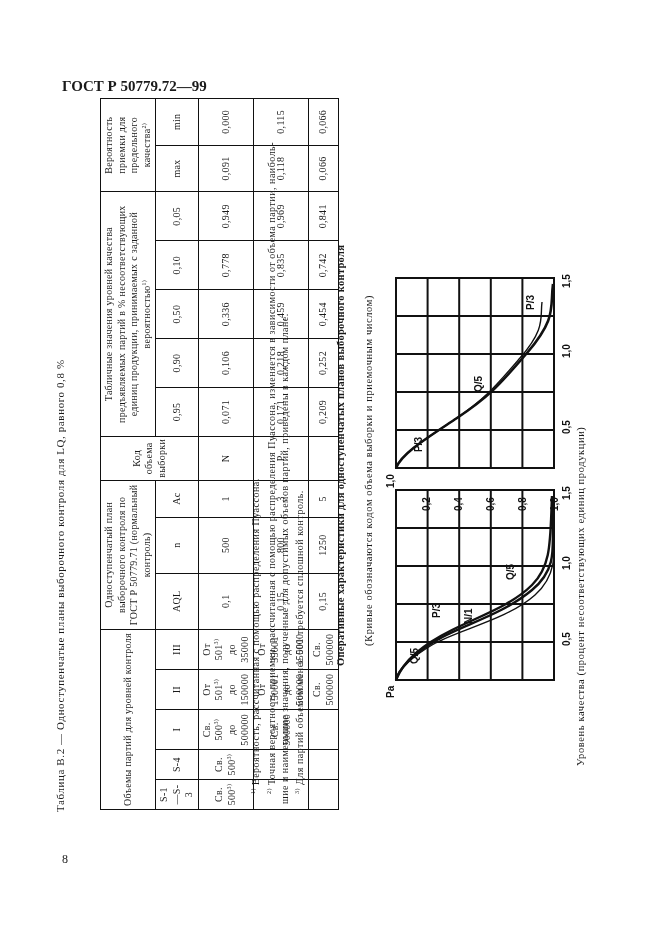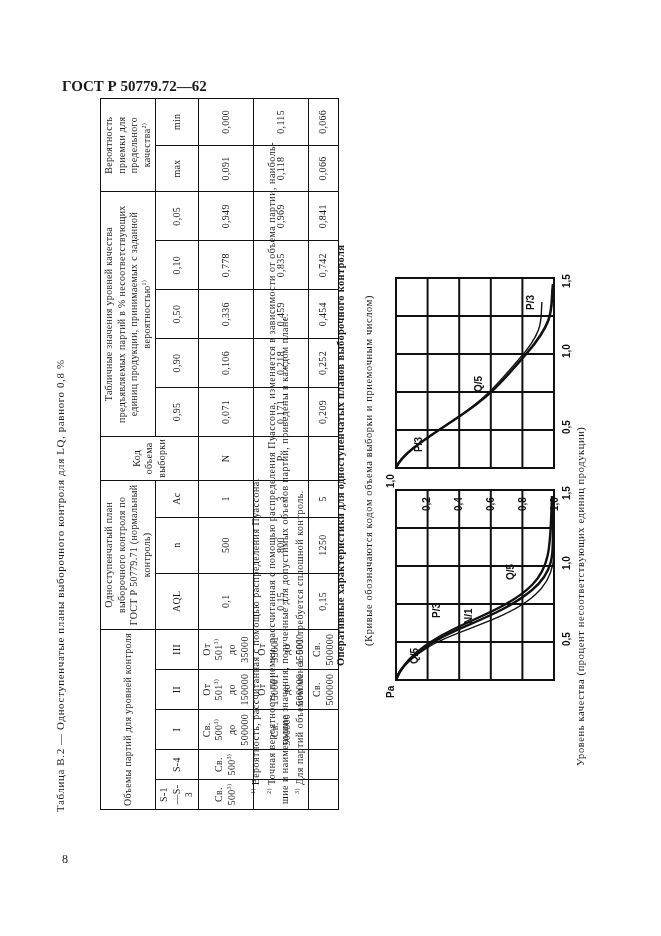--- a/index.html
+++ b/index.html
@@ -25,21 +25,21 @@
   .fig-title { position:absolute; left:270px; top:335px; font-size:10.5px; font-weight:bold; letter-spacing:0.3px; }
   .fig-sub { position:absolute; left:290px; top:363px; font-size:10.5px; letter-spacing:0.6px; }
   .xlabel { position:absolute; left:170px; top:575px; font-size:10.5px; letter-spacing:0.6px; }
   .chart { position:absolute; }
   svg text { font-family:"Liberation Sans", sans-serif; font-weight:bold; font-size:10px; fill:#111; }
   sup { font-size:6px; }
 </style>
 </head>
 <body>
 
-<div class="page-header">ГОСТ Р 50779.72—62</div>
+<div class="page-header">ГОСТ Р 50779.72—99</div>
 <div class="page-number">8</div>
 
 <div class="land">
 
   <div class="caption">Таблица В.2 — Одноступенчатые планы выборочного контроля для LQ, равного 0,8 %</div>
 
   <table class="t">
     <tbody>
         <tr>
       <th colspan="5" class="hdr-big">Объемы партий для уровней контроля</th>

